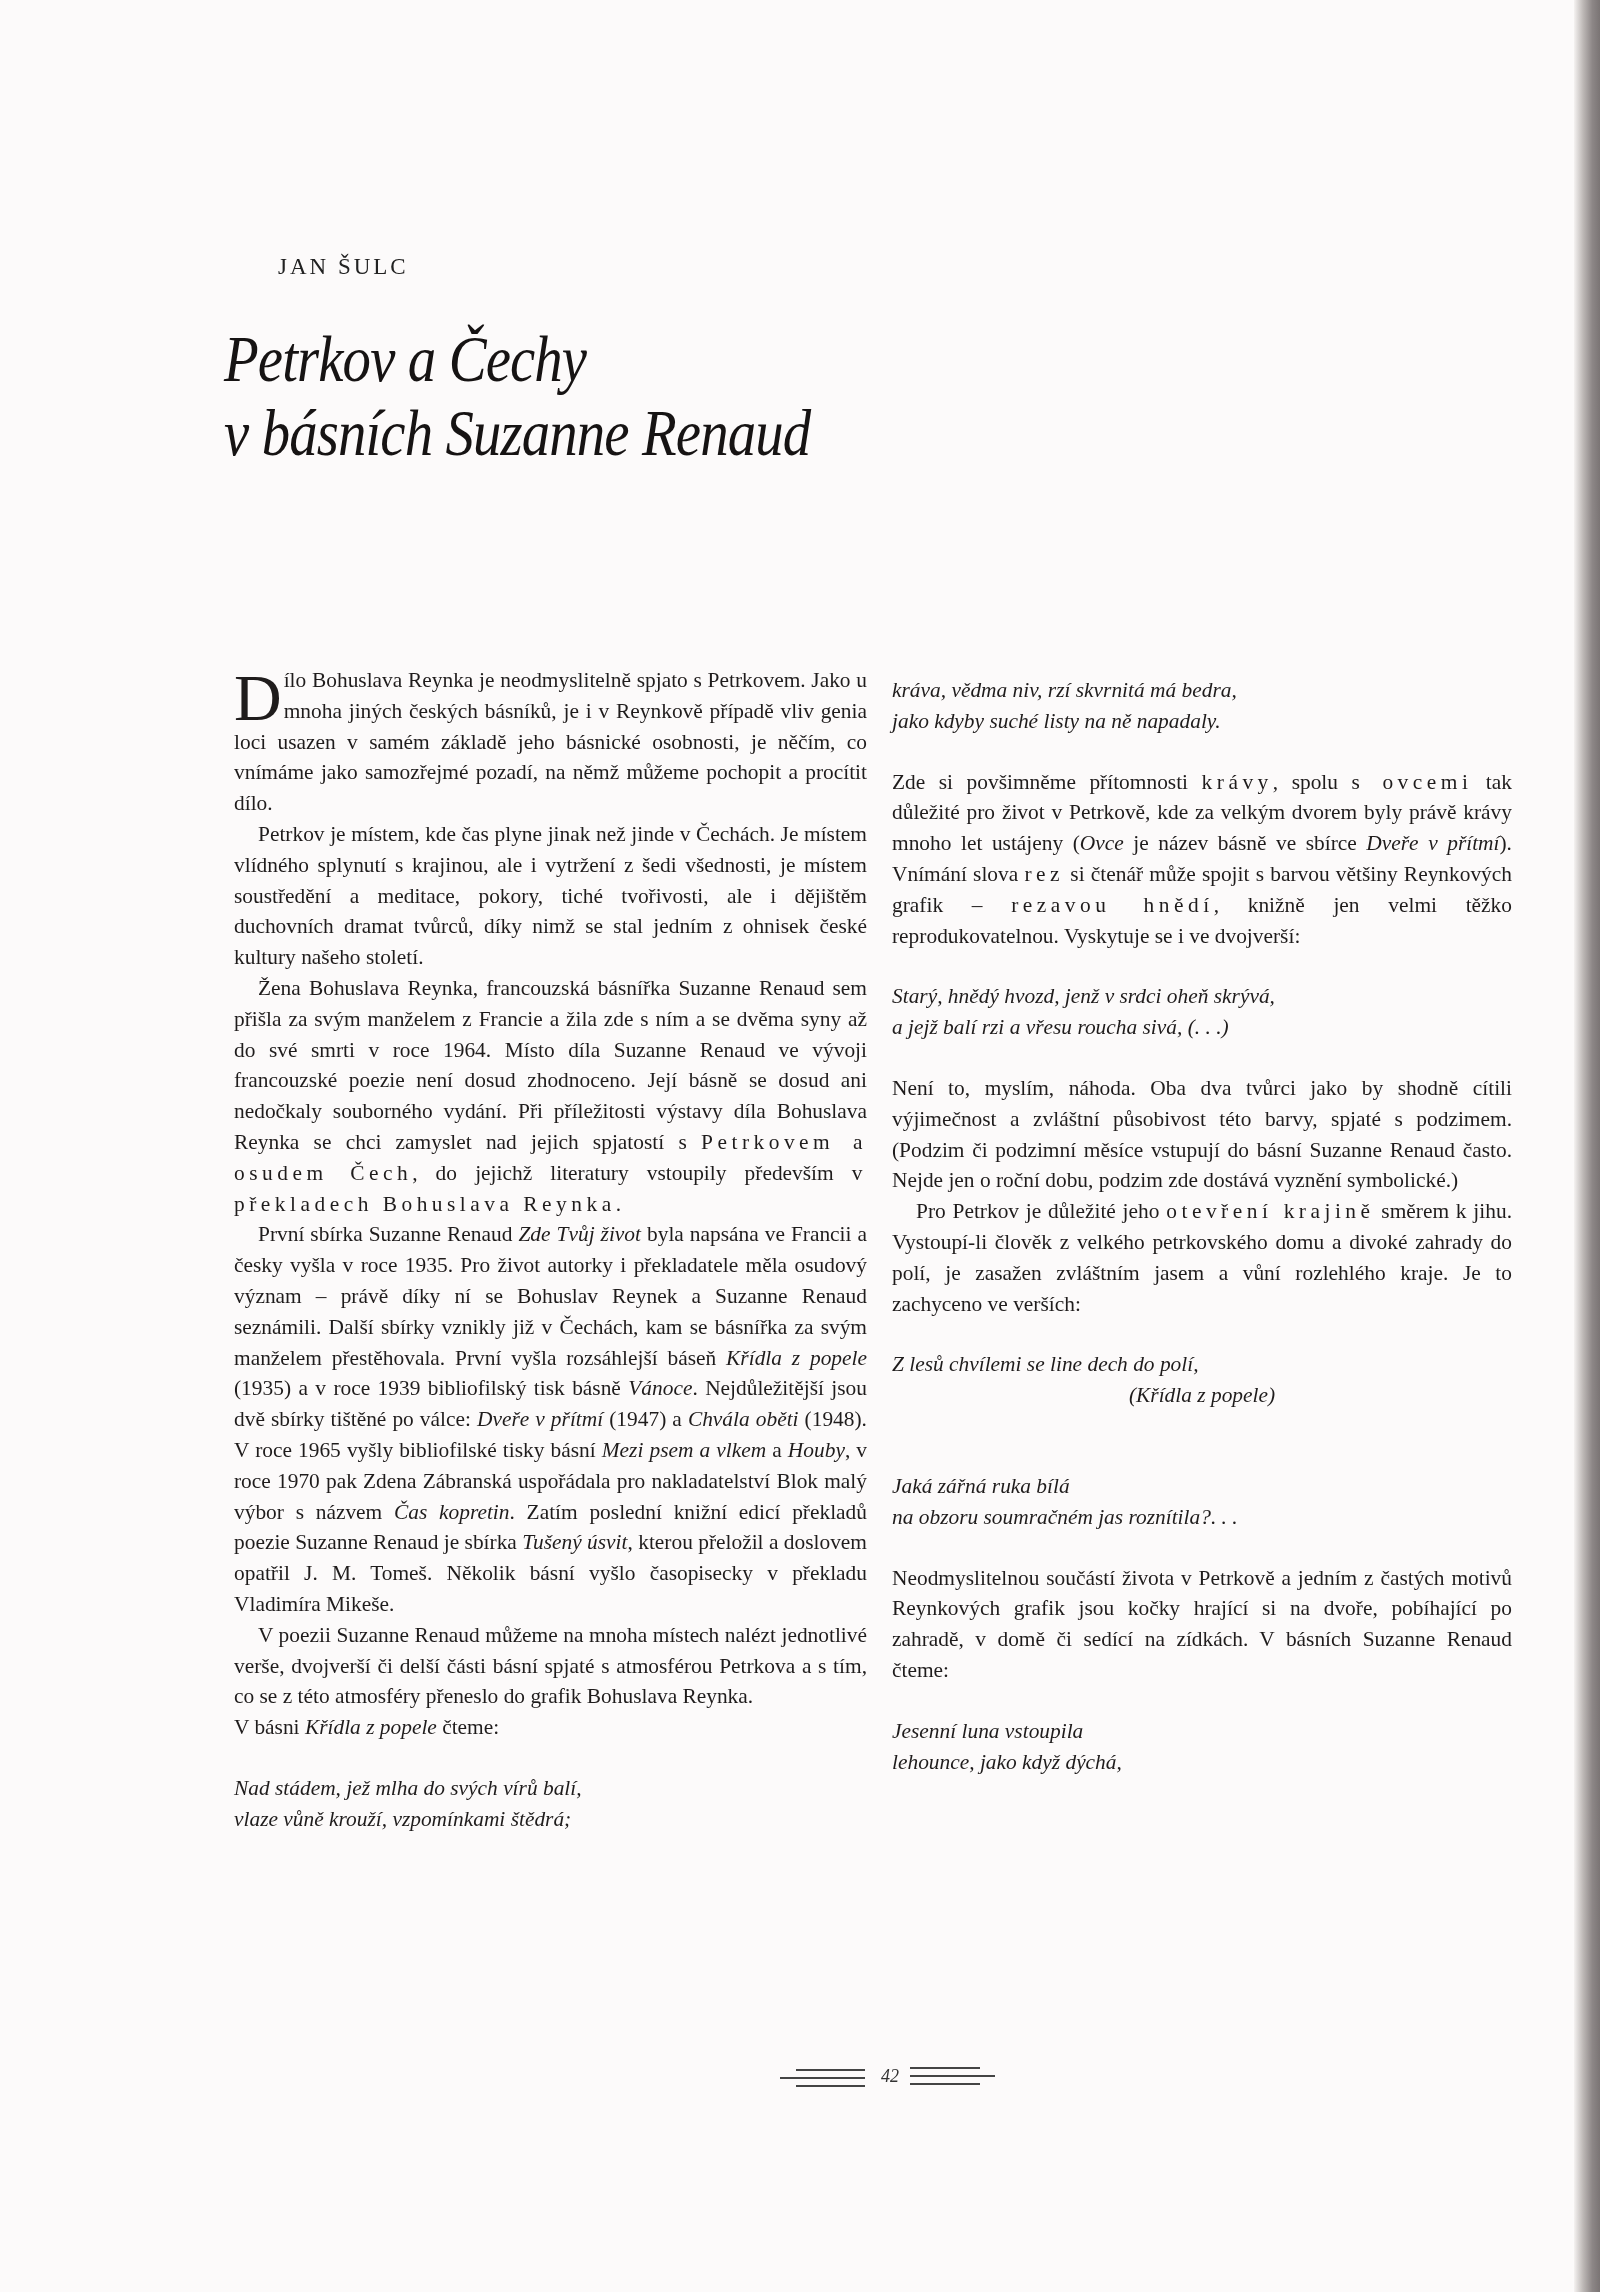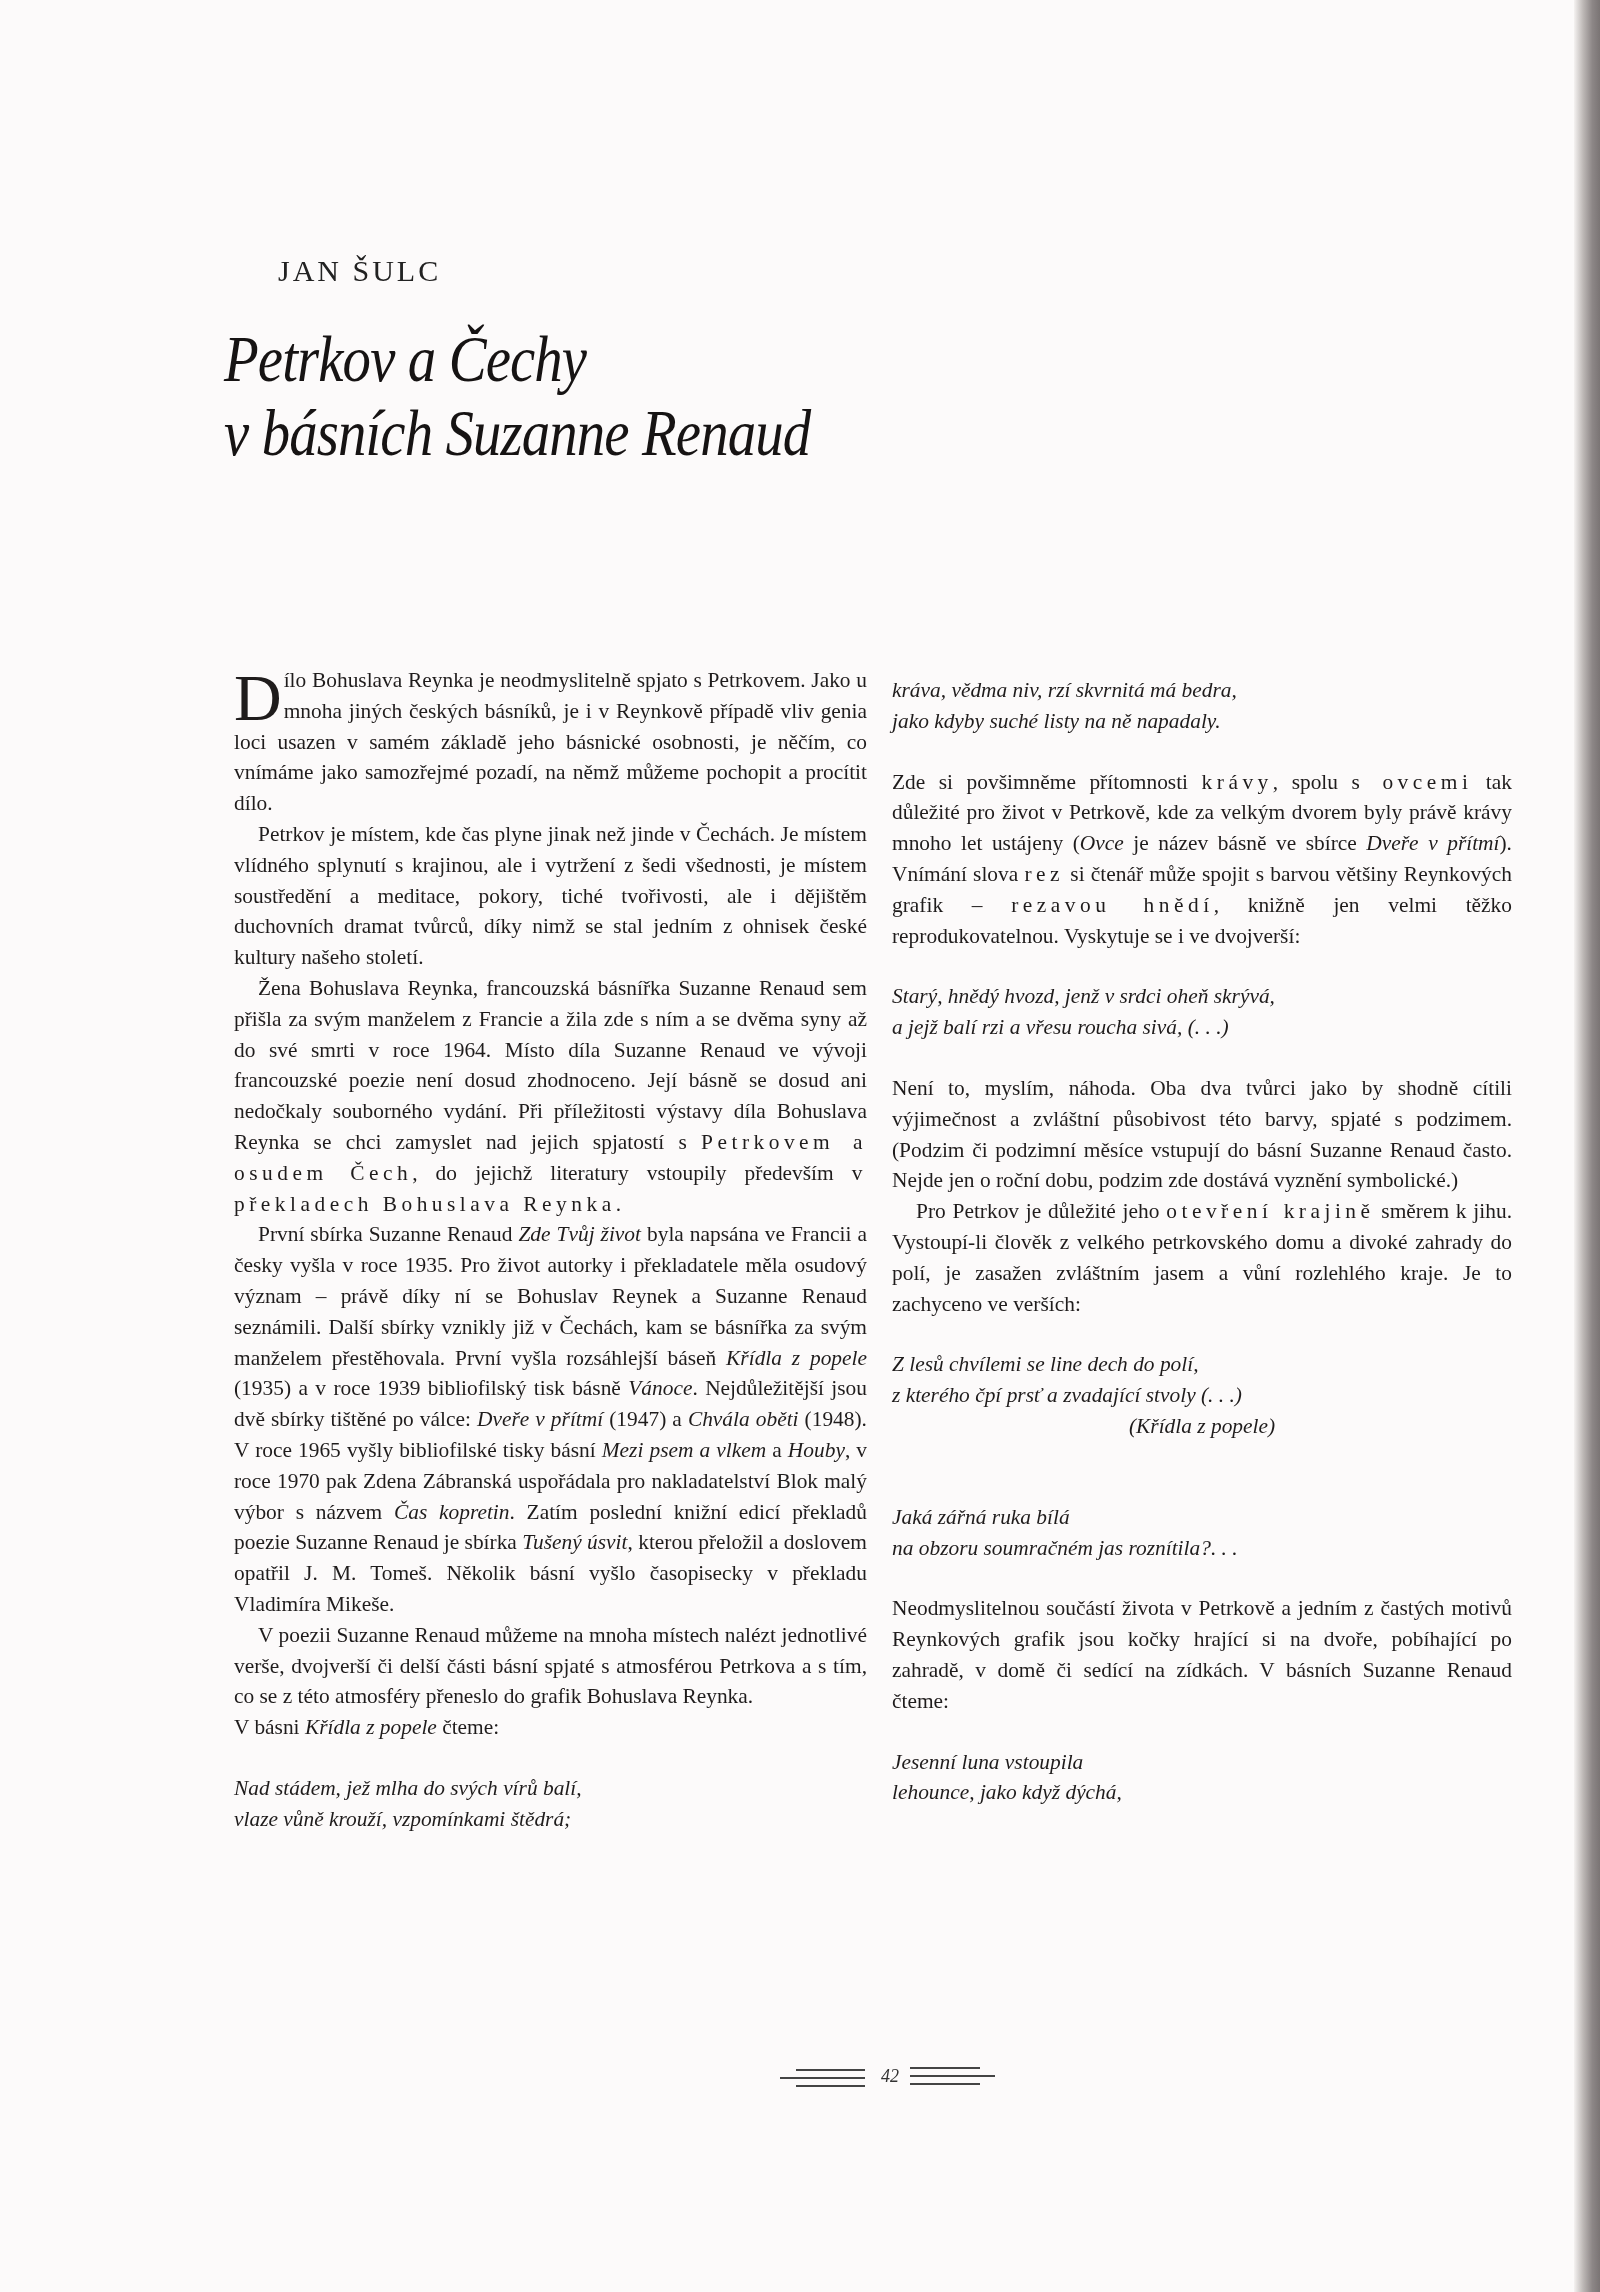--- a/index.html
+++ b/index.html
@@ -8,21 +8,21 @@
       background: #fcfafa;
       font-family: "Liberation Serif", serif;
       color: #1e1b1b;
     }
     .gutter {
       position: absolute; top: 0; right: 0; width: 26px; height: 2292px;
       background: linear-gradient(to right, #f5f2f1 0%, #bdb8b6 35%, #8d8787 70%, #7a7474 100%);
     }
     .author {
       position: absolute; left: 278px; top: 254px;
-      font-size: 30px; letter-spacing: 3px; color: #222;
+      font-size: 23px; letter-spacing: 3px; color: #222;
     }
     .title {
       position: absolute; left: 224px; top: 322px;
       font-size: 66px; font-style: italic; line-height: 74px;
       letter-spacing: -1px; color: #161313; margin: 0; font-weight: normal;
       transform: scaleX(0.86); transform-origin: left top;
     }
     .col {
       position: absolute; font-size: 21.4px; line-height: 30.8px;
       text-align: justify; color: #1f1c1c;
@@ -76,21 +76,20 @@
   <div class="gap"></div>
   <p><span>Zde si povšimněme přítomnosti </span><span class="sp">krávy</span><span>, spolu </span><span class="sp">s ovcemi</span><span> tak důležité pro život v Petrkově, kde za velkým dvorem byly právě krávy mnoho let ustájeny (</span><i>Ovce</i><span> je název básně ve sbírce </span><i>Dveře v přítmí</i><span>). Vnímání slova </span><span class="sp">rez</span><span> si čtenář může spojit s barvou většiny Reynkových grafik – </span><span class="sp">rezavou hnědí</span><span>, knižně jen velmi těžko reprodukovatelnou. Vyskytuje se i ve dvojverší:</span></p>
   <div class="gap"></div>
   <p class="verse">Starý, hnědý hvozd, jenž v srdci oheň skrývá,</p>
   <p class="verse">a jejž balí rzi a vřesu roucha sivá, (. . .)</p>
   <div class="gap"></div>
   <p>Není to, myslím, náhoda. Oba dva tvůrci jako by shodně cítili výjimečnost a zvláštní působivost této barvy, spjaté s podzimem. (Podzim či podzimní měsíce vstupují do básní Suzanne Renaud často. Nejde jen o roční dobu, podzim zde dostává vyznění symbolické.)</p>
   <p class="ind"><span>Pro Petrkov je důležité jeho </span><span class="sp">otevření krajině</span><span> směrem k jihu. Vystoupí-li člověk z velkého petrkovského domu a divoké zahrady do polí, je zasažen zvláštním jasem a vůní rozlehlého kraje. Je to zachyceno ve verších:</span></p>
   <div class="gap"></div>
   <p class="verse">Z lesů chvílemi se line dech do polí,</p>
-  <p class="verse">z kterého čpí prsť a zvadající stvoly (. . .)</p>
   <p class="src">(Křídla z popele)</p>
   <div class="gap"></div>
   <div class="gap"></div>
   <p class="verse">Jaká zářná ruka bílá</p>
   <p class="verse">na obzoru soumračném jas roznítila?. . .</p>
   <div class="gap"></div>
   <p>Neodmyslitelnou součástí života v Petrkově a jedním z častých motivů Reynkových grafik jsou kočky hrající si na dvoře, pobíhající po zahradě, v domě či sedící na zídkách. V básních Suzanne Renaud čteme:</p>
   <div class="gap"></div>
   <p class="verse">Jesenní luna vstoupila</p>
   <p class="verse">lehounce, jako když dýchá,</p>

